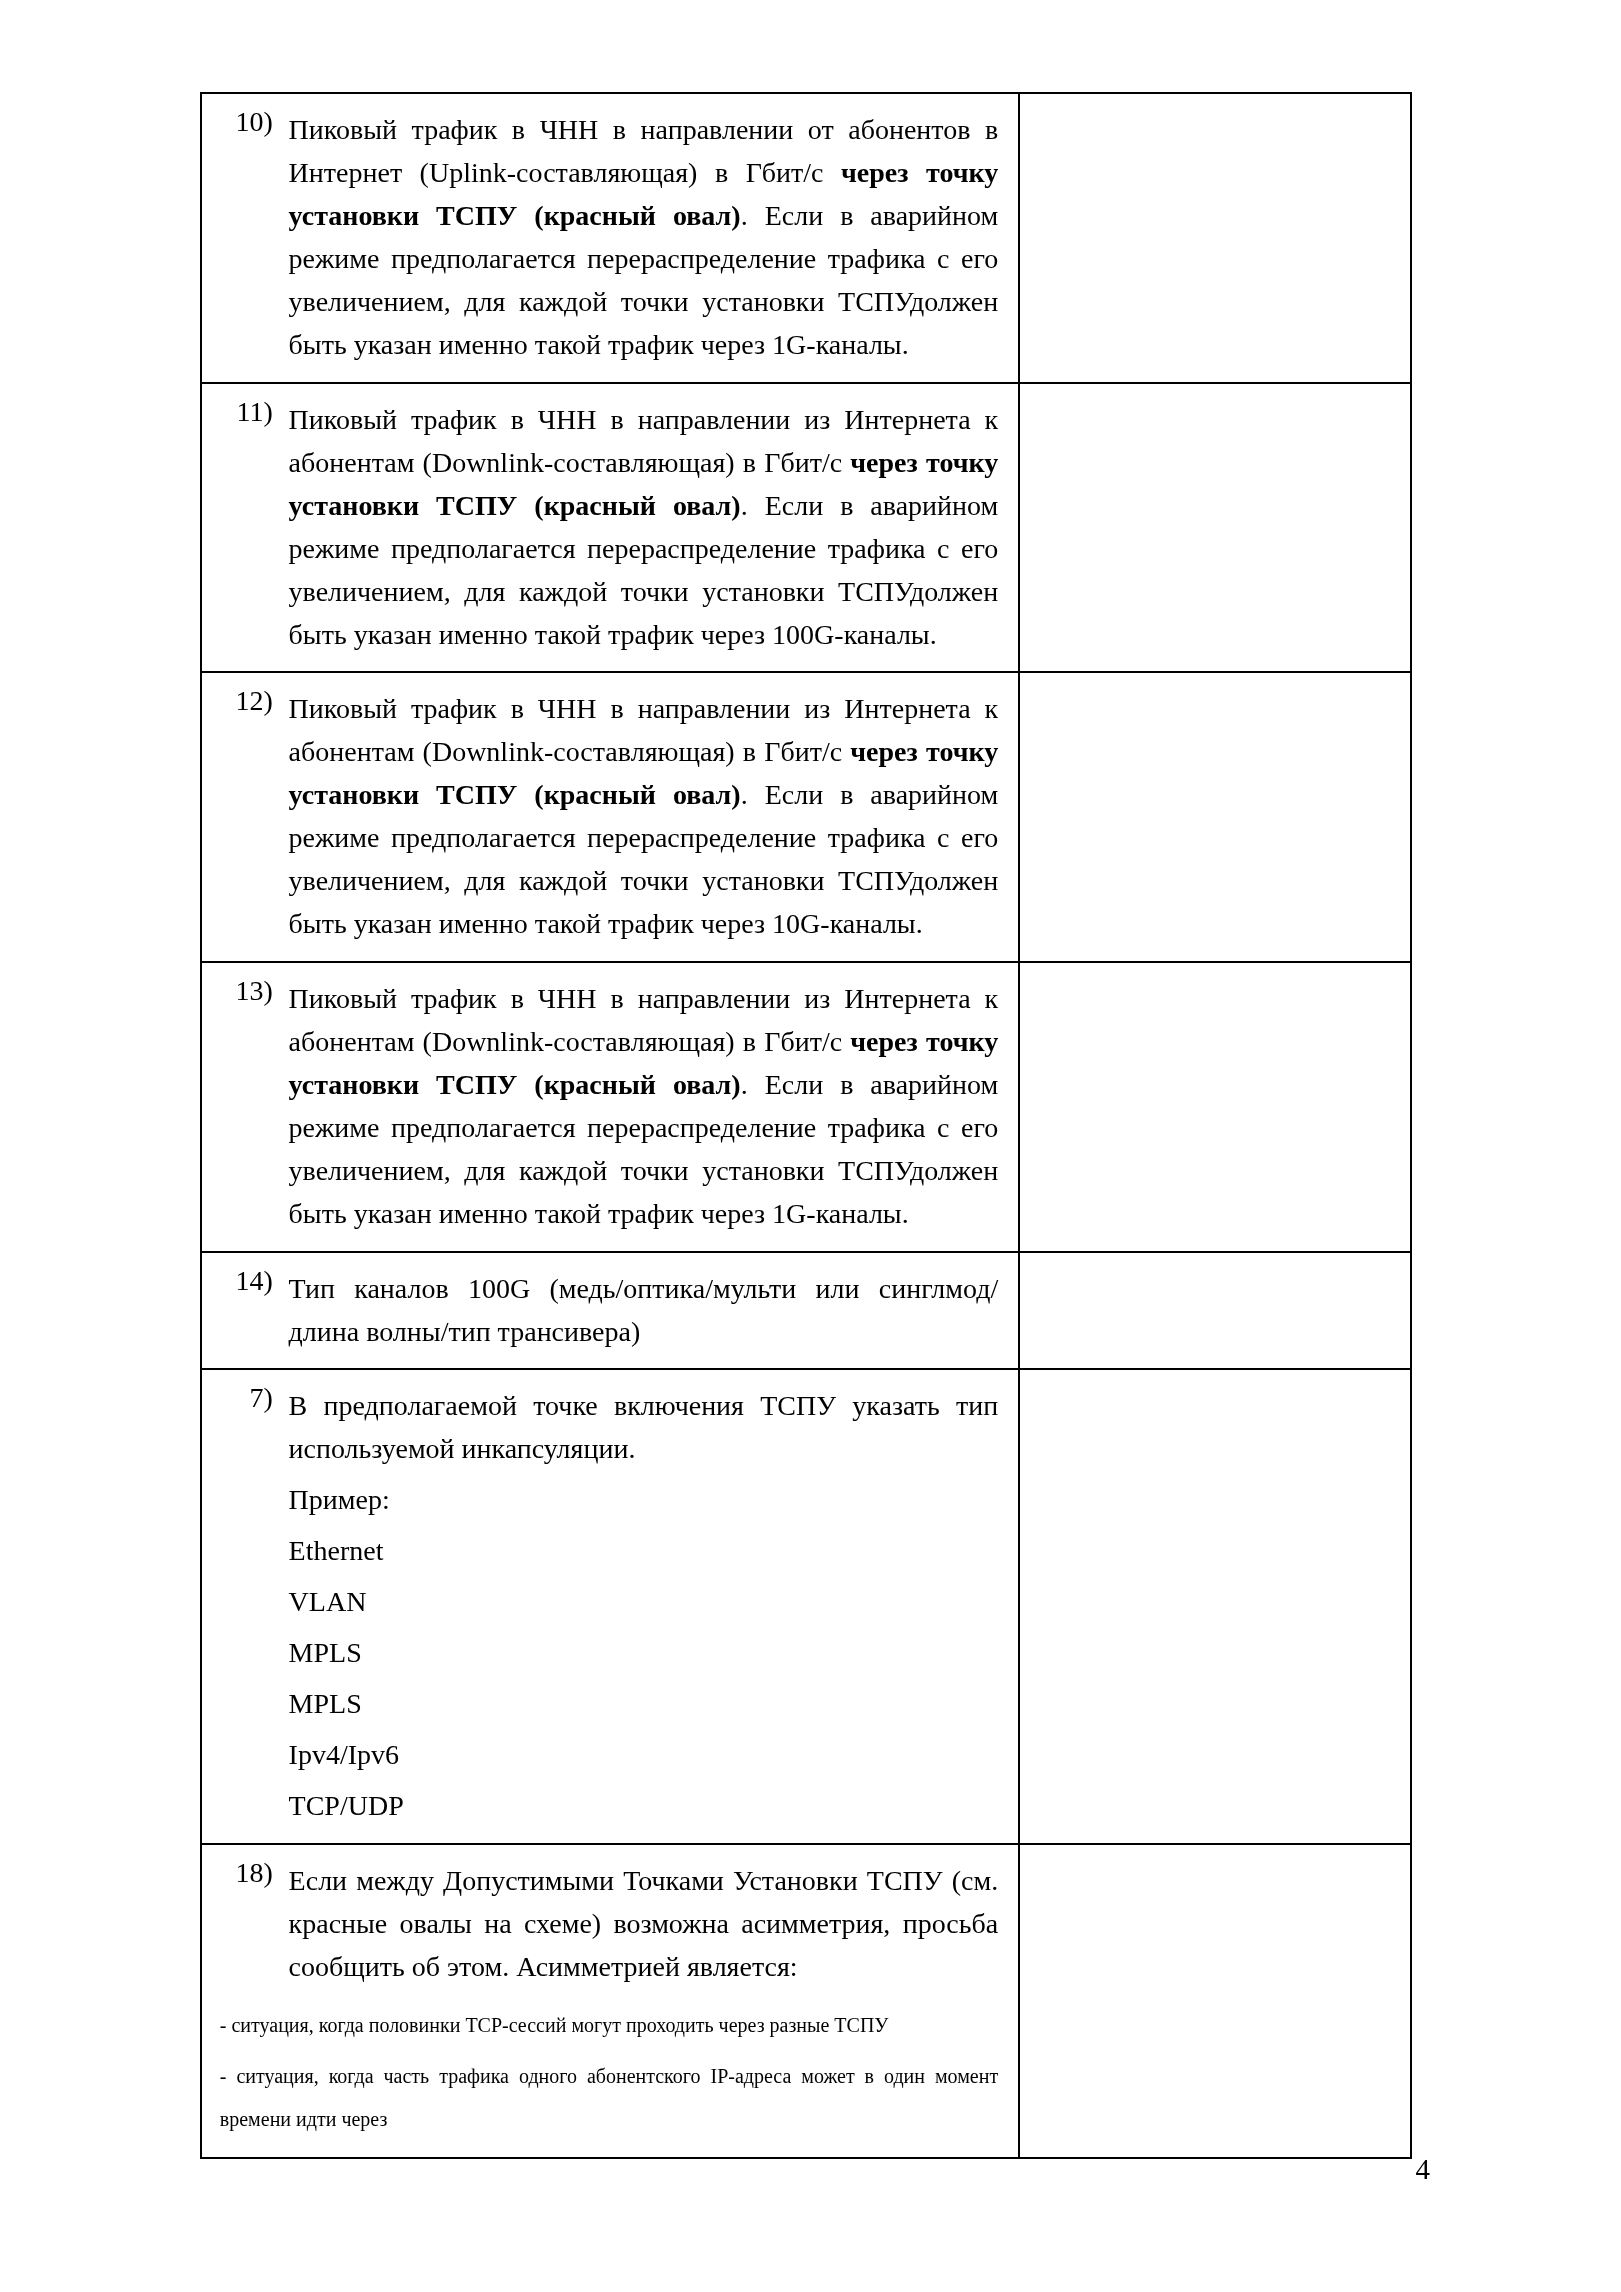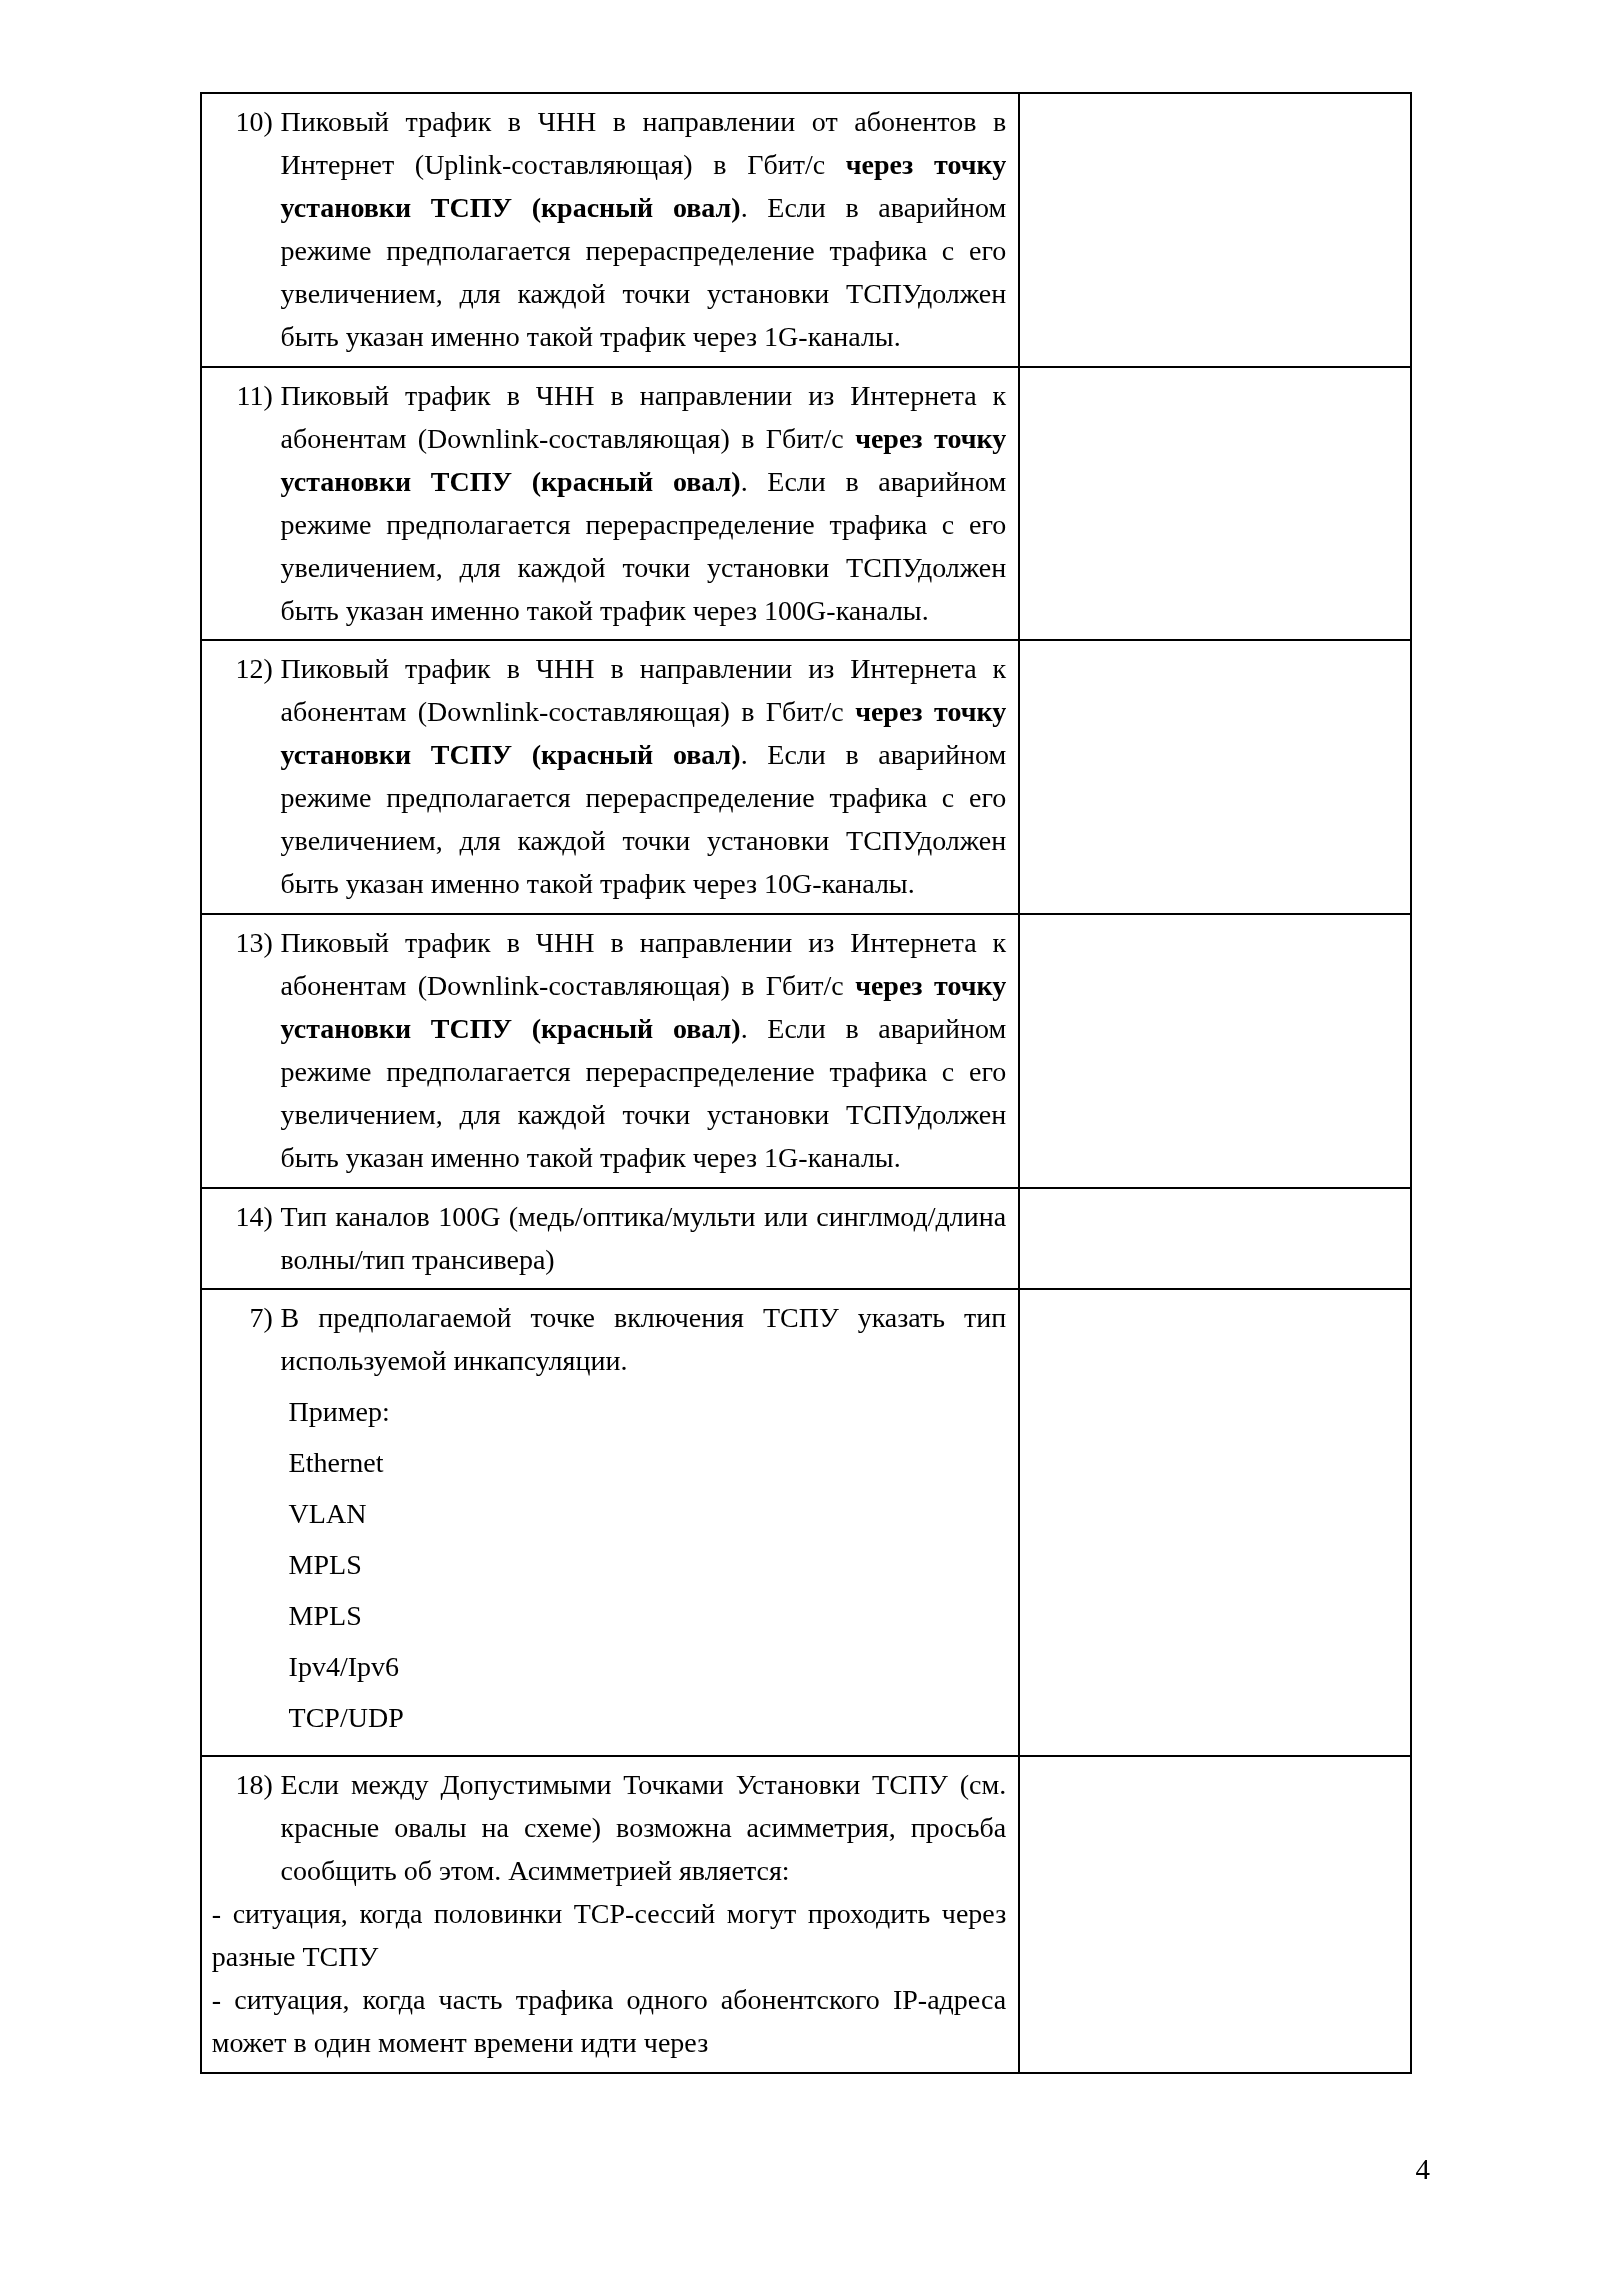--- a/index.html
+++ b/index.html
@@ -56,33 +56,33 @@
     padding-right: 7.8px;
     font-size: 28px;
     line-height: 43px;
     white-space: nowrap;
   }
   .item-body {
     flex: 1 1 auto;
     min-width: 0;
   }
   p.para {
-    margin: 0;
+    margin: 8px;
     font-size: 28px;
     line-height: 43px;
     text-align: justify;
     text-justify: inter-word;
     hyphens: none;
   }
   b, .bold { font-weight: bold; }
 
   
   .flush {
-    margin: 0;
-    font-size: 28px;
+    margin: 8px;
+    font-size: 20px;
     line-height: 43px;
     text-align: justify;
     text-justify: inter-word;
   }
 
   .list-line {
     margin: 8px;
     font-size: 28px;
     line-height: 43px;
     text-align: left;

